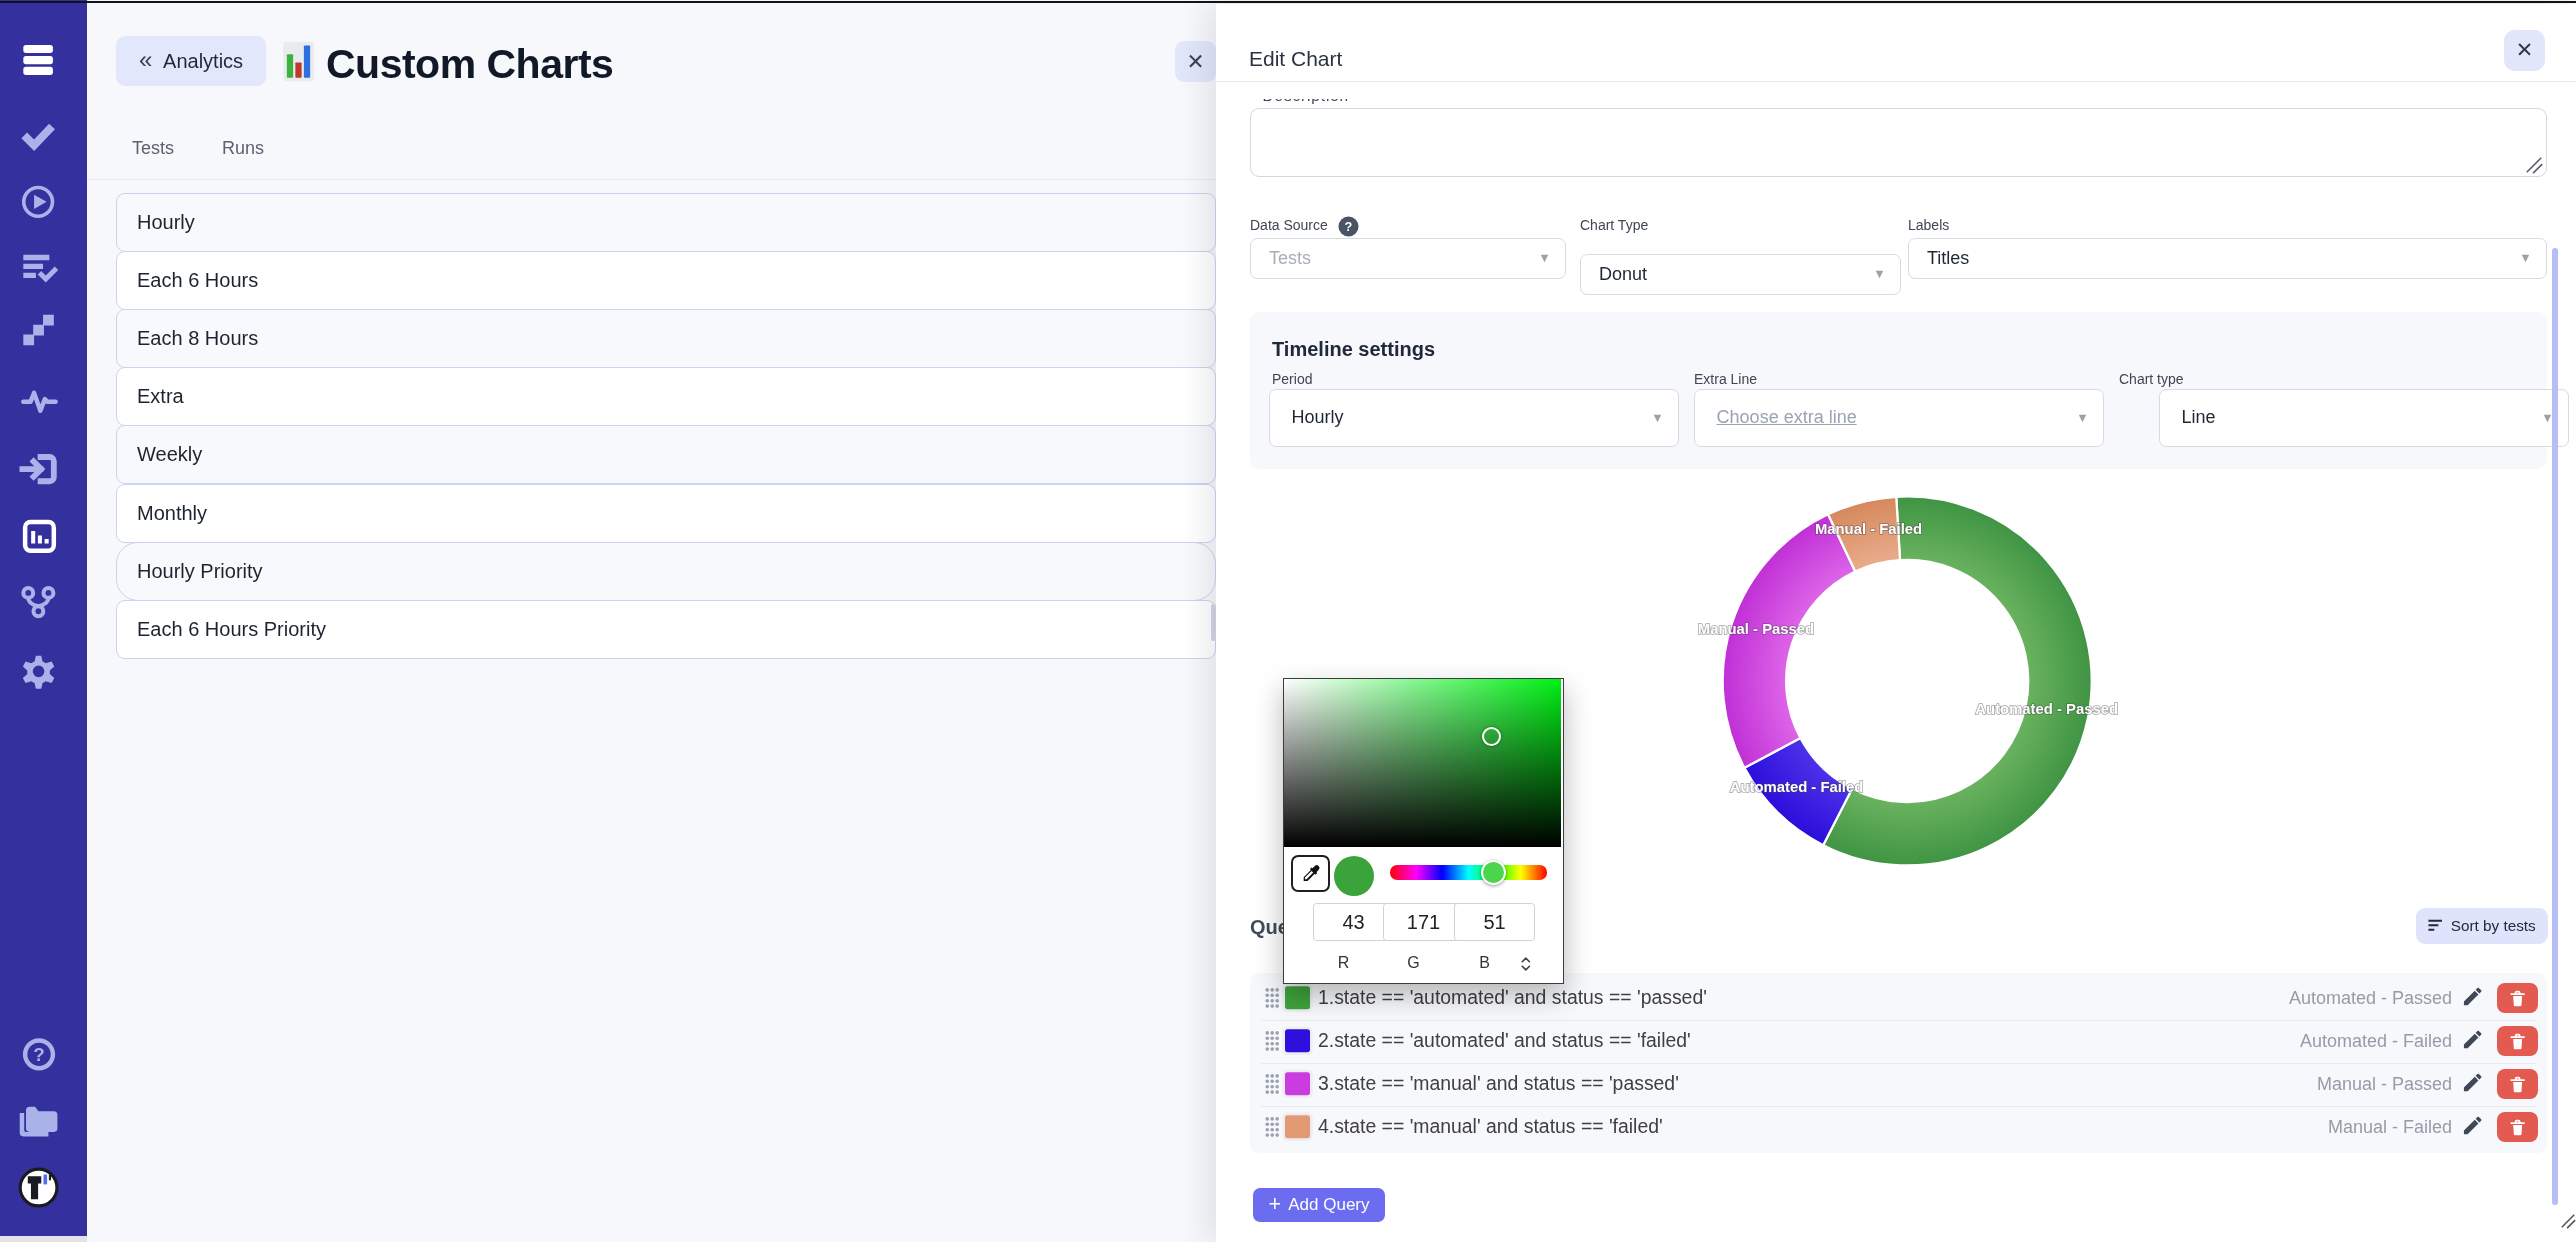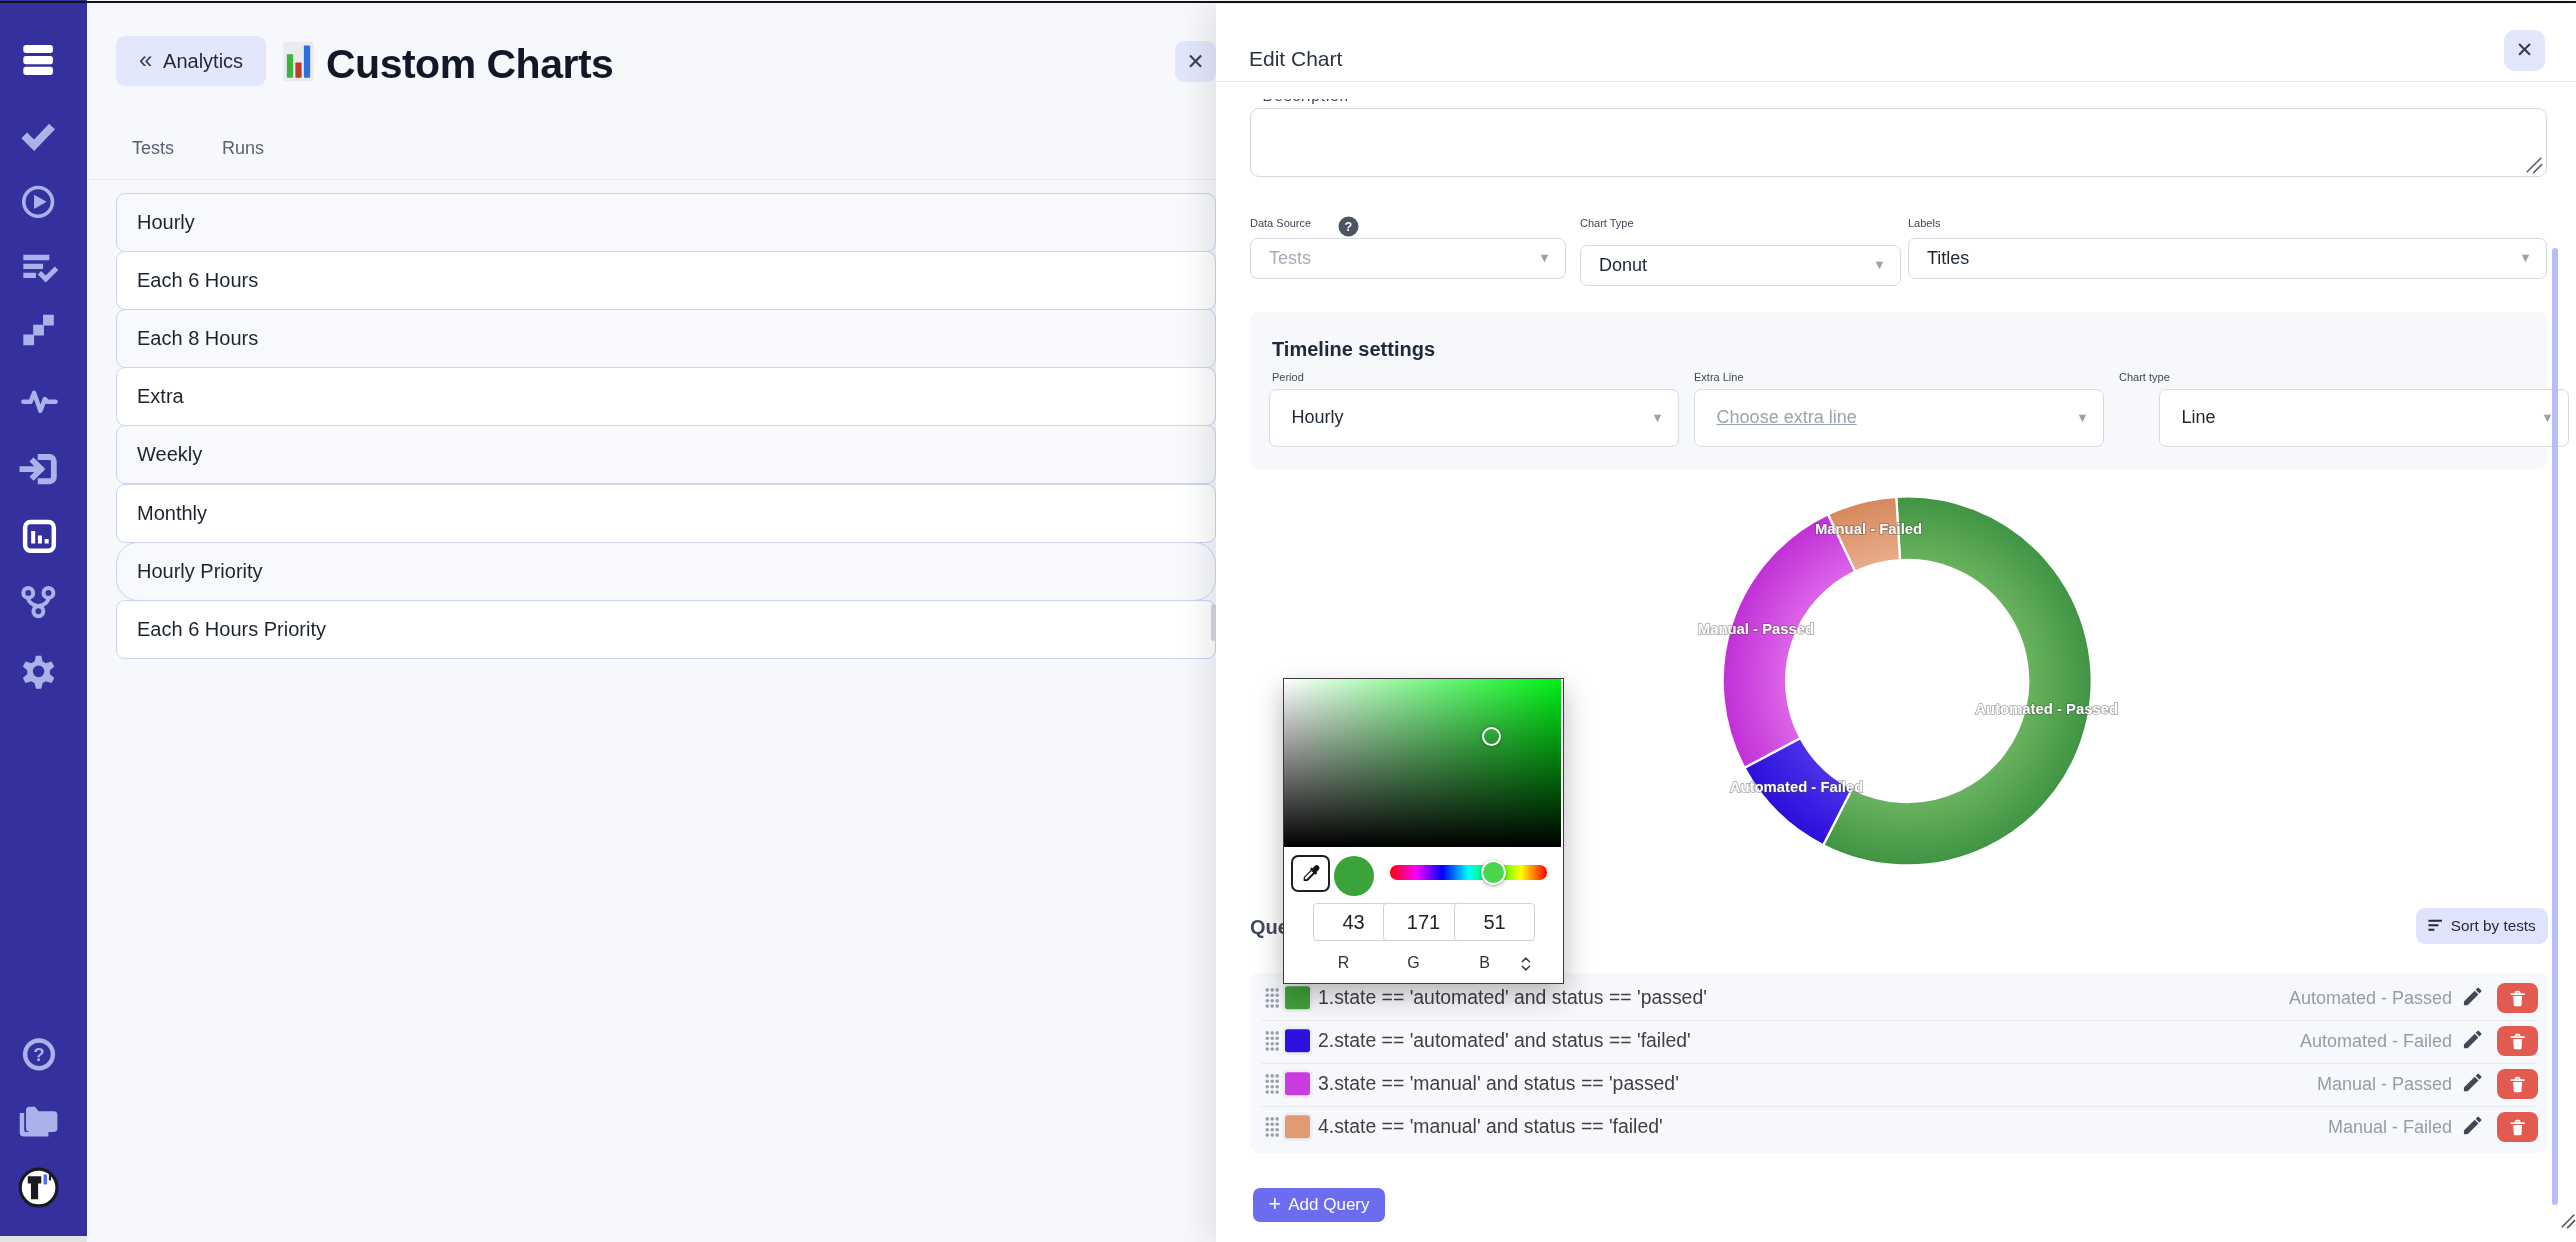--- a/index.html
+++ b/index.html
@@ -21,21 +21,21 @@
 .pgclose { left:1175px; top:41px; width:41px; height:41px; background:#e2e6fa; border-radius:9px; color:#3c4250; font-size:21.6px; display:flex; align-items:center; justify-content:center; z-index:31; }
 
 .panel { left:1216px; top:3.6px; width:1360px; height:1239px; background:#fff; z-index:40; box-shadow:-10.8px 0 27px rgba(30,35,60,0.10);text-align:right; }
 .panel .abs { position:absolute; }
 .ptitle { left:33px; top:43px; font-size:21px; font-weight:500; color:#2a3342; }
 .pclose { left:1288px; top:26px; width:41px; height:41px; background:#e2e6fa; border-radius:10.8px; color:#333a46; font-size:21px; display:flex; align-items:center; justify-content:center; }
 .pdiv { left:0; top:77px; width:1360px; height:0.9px; background:#e6e8ee; }
 .cliplabel { left:34px; top:95px; width:270px; height:6.3px; overflow:hidden; }
 .cliplabel span { position:absolute; top:-11.7px; left:12.6px; font-size:15.3px; color:#3f4654; letter-spacing:0.9px; }
 .txtarea { left:34px; top:104px; width:1297px; height:69px; border:1.8px solid #d3d7e0; border-radius:9px; background:#fff; }
-.flabel { font-size:11px; color:#3f4654; }
+.flabel { font-size:14px; color:#3f4654; }
 .sel { height:41px; background:#fff; border:1.4px solid #d6dae2; border-radius:7.2px; display:flex; align-items:center; padding-left:18px; font-size:18px; color:#1f2734; position:absolute; }
 .sel .arr, .sel2 .arr { position:absolute; right:14.4px; top:50%; transform:translateY(-50%); color:#9aa2ae; font-size:12.6px; }
 .tlbox { left:34px; top:308px; width:1297px; height:157px; background:#f7f8fb; border-radius:9px; }
 .sel2 { height:58px; background:#fff; border:1.4px solid #d6dae2; border-radius:7.2px; display:flex; align-items:center; padding-left:21.6px; font-size:18px; color:#1f2734; position:absolute; }
 .qhead { left:34px; top:912px; font-size:20px; font-weight:600; color:#414b5c; }
 .sortbtn { left:1200px; top:904px; width:132px; height:36px; background:#dfe3fb; border-radius:9px; display:flex; align-items:center; justify-content:center; gap:8px; font-size:15.3px; color:#222b38; }
 .qbox { left:34px; top:969px; width:1297px; height:180px; background:#f7f8fb; border-radius:9px; }
 .qrow { position:absolute; left:34px; width:1297px; height:43px; }
 .qrow .sep { position:absolute; left:10.8px; right:10.8px; top:0; height:0.9px; background:#e8eaf0; }
 .handle { position:absolute; left:15.3px; top:50%; transform:translateY(-50%); width:14.4px; height:21px; }
@@ -147,21 +147,21 @@
     </svg>
 
   <div class="abs flabel" style="left:34px; top:213px;">Data Source</div>
   <svg class="abs" style="left:122px; top:212px;" width="21" height="21" viewBox="0 0 23 23">
       <circle cx="11.5" cy="11.5" r="11" fill="#4a5563"></circle>
       <text x="11.5" y="16.5" font-size="14" font-weight="bold" fill="#fff" text-anchor="middle" font-family="Liberation Sans">?</text>
     </svg>
   <div class="abs flabel" style="left:364px; top:213px;">Chart Type</div>
   <div class="abs flabel" style="left:692px; top:213px;">Labels</div>
   <div class="sel" style="left:34px; top:234px; width:316px; color:#a7aeb9;">Tests<span class="arr">▼</span></div>
-  <div class="sel" style="left:364px; top:241px; width:321px;">Donut<span class="arr">▼</span></div>
+  <div class="sel" style="left:364px; top:250px; width:321px;">Donut<span class="arr">▼</span></div>
   <div class="sel" style="left:692px; top:234px; width:639px;">Titles<span class="arr">▼</span></div>
 
   <div class="abs tlbox"></div>
   <div class="abs" style="left:56px; top:334px; font-size:20px; font-weight:600; color:#20293a;">Timeline settings</div>
   <div class="abs flabel" style="left:56px; top:367px;">Period</div>
   <div class="abs flabel" style="left:478px; top:367px;">Extra Line</div>
   <div class="abs flabel" style="left:903px; top:367px;">Chart type</div>
   <div class="sel2" style="left:53px; top:385px; width:410px;">Hourly<span class="arr">▼</span></div>
   <div class="sel2" style="left:478px; top:385px; width:410px; color:#9aa3b2;text-decoration:underline;">Choose extra line<span class="arr">▼</span></div>
   <div class="sel2" style="left:943px; top:385px; width:410px;">Line<span class="arr">▼</span></div>

